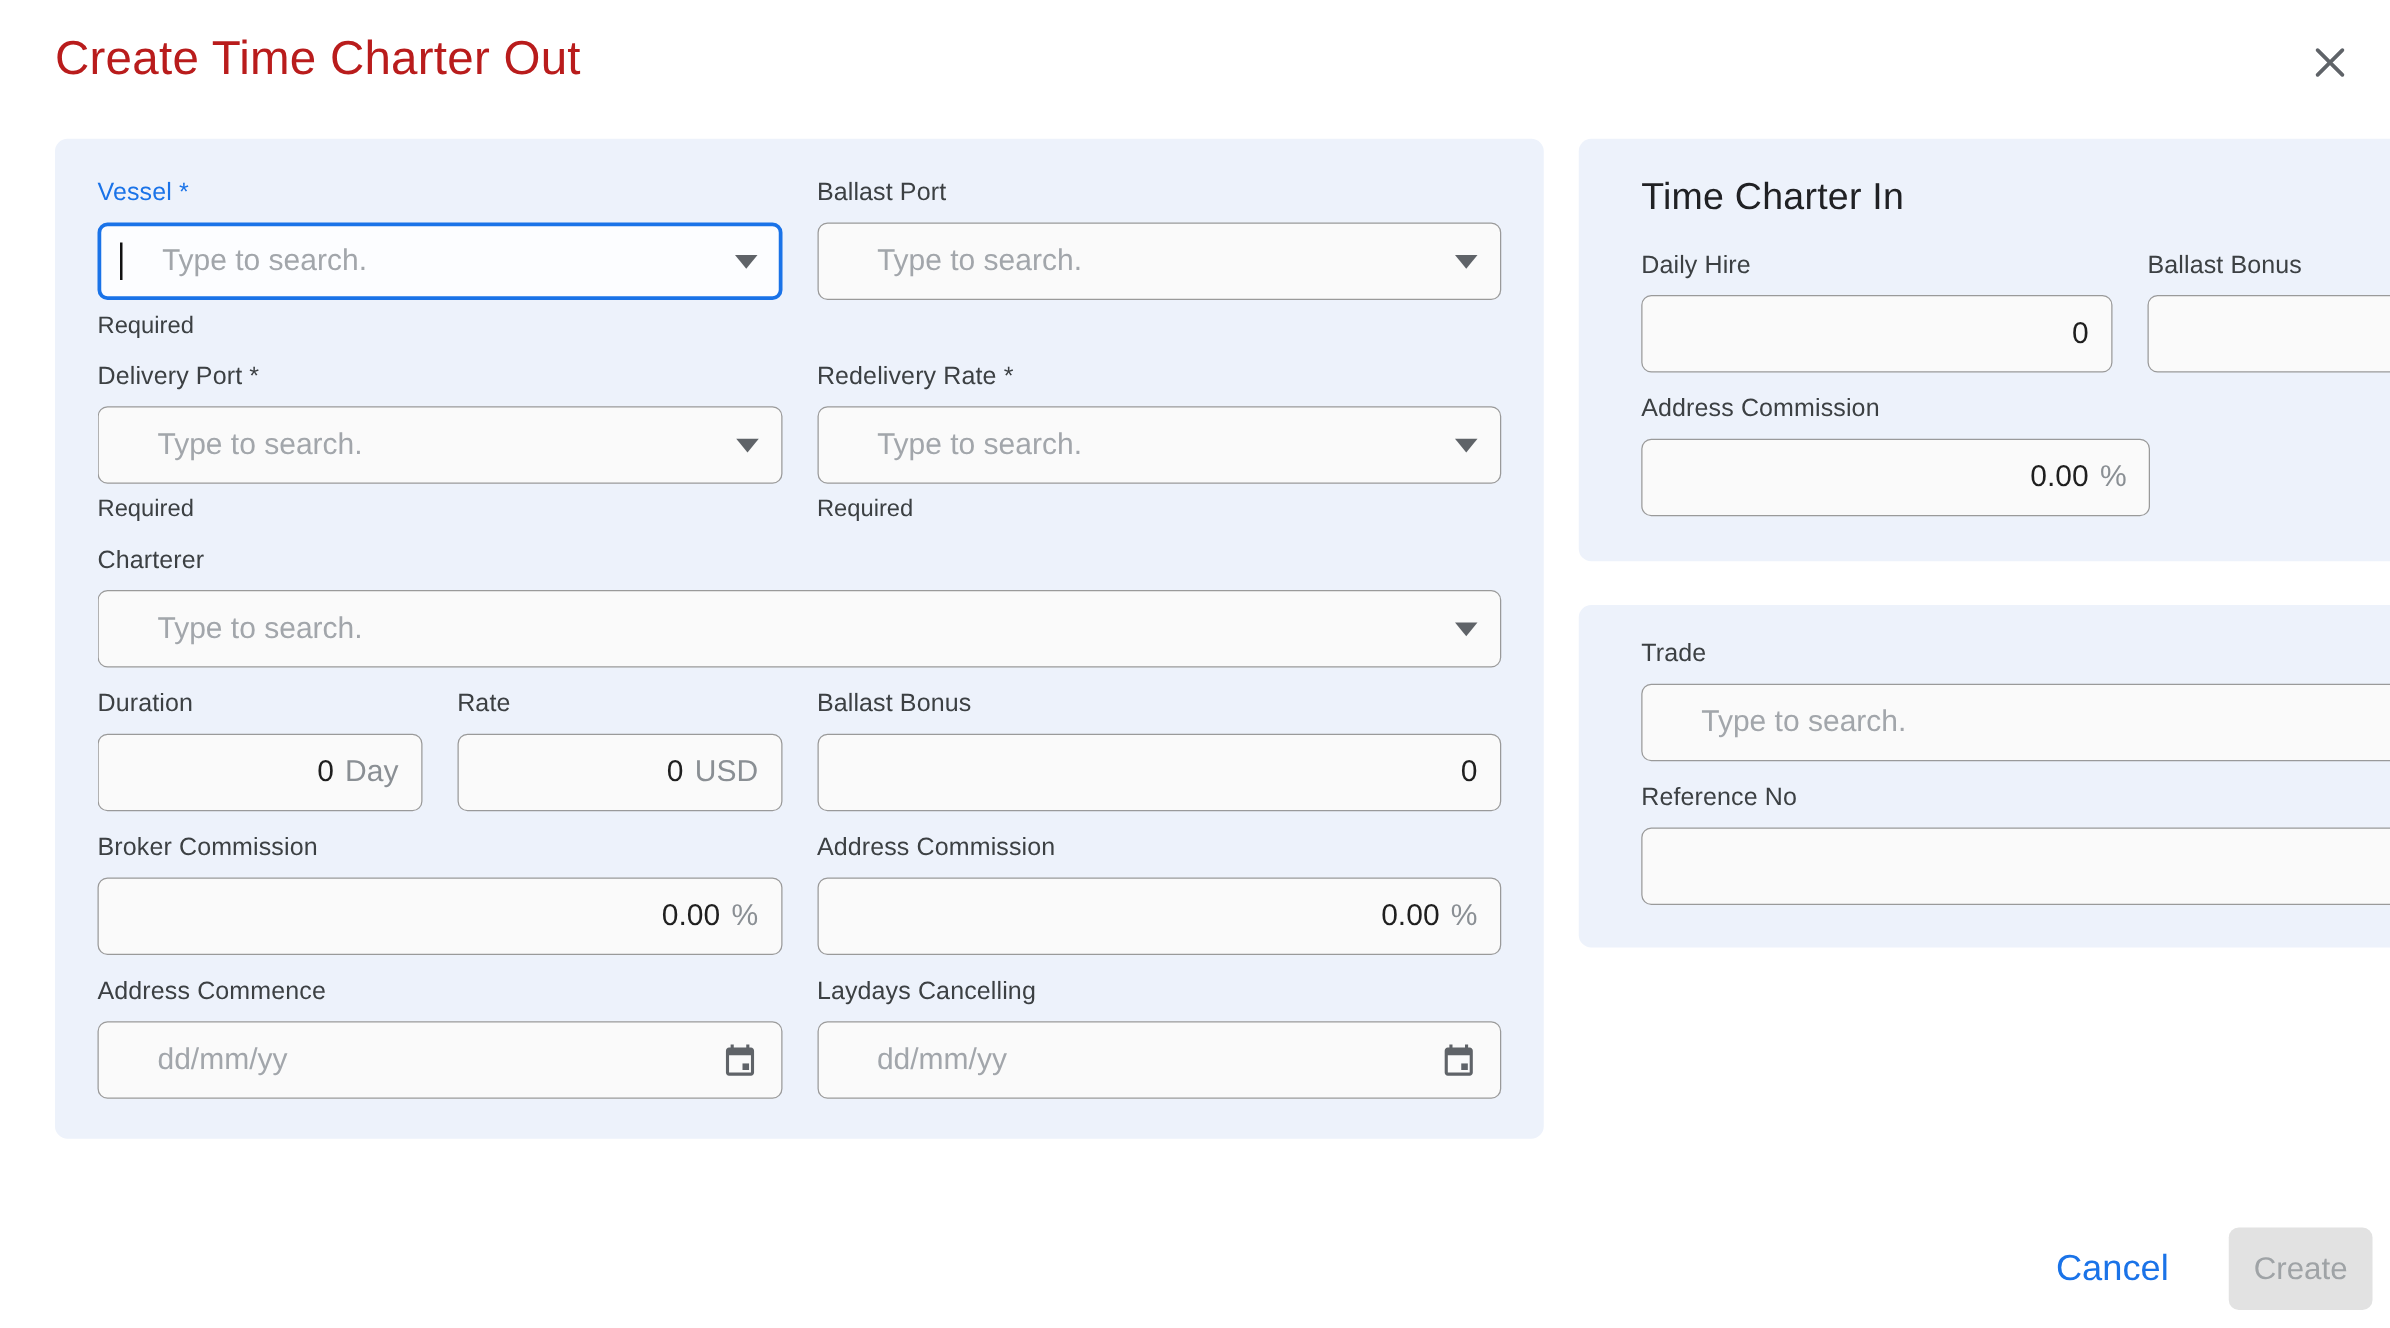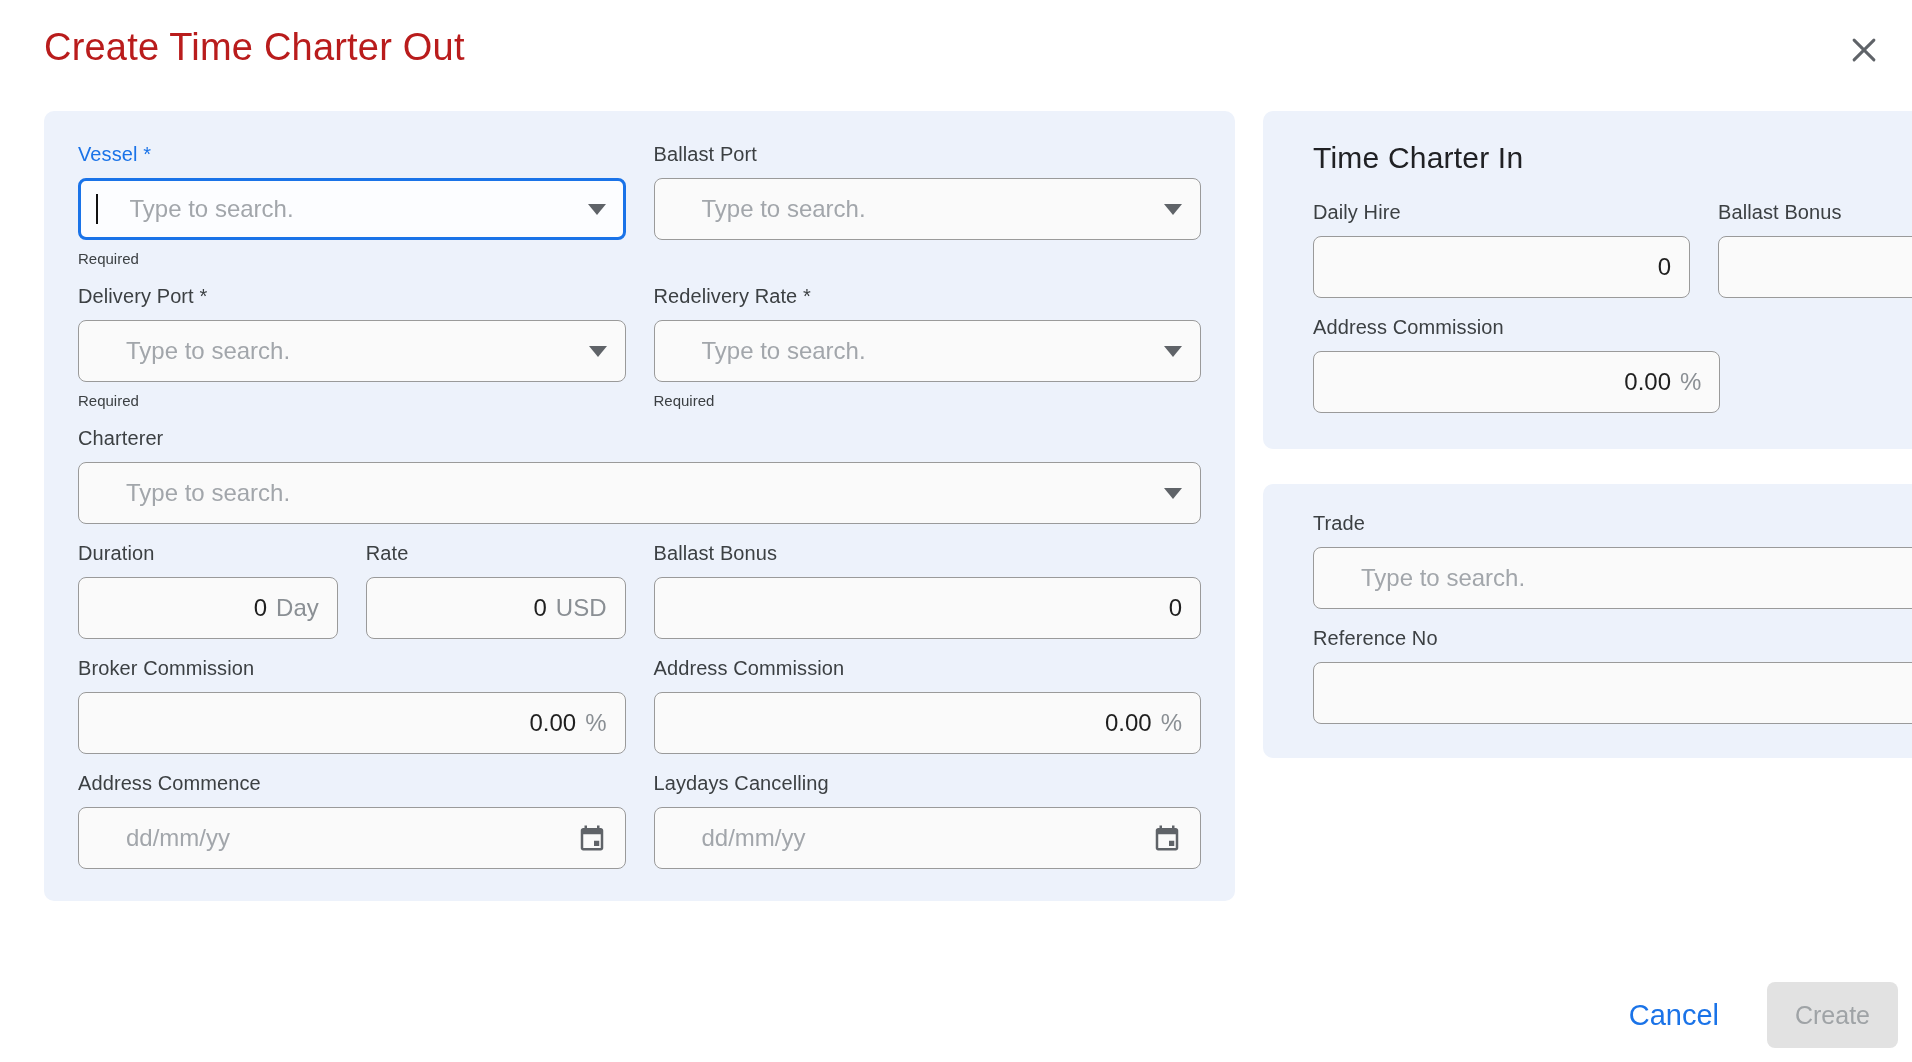--- a/index.html
+++ b/index.html
@@ -53,21 +53,21 @@
   .input-box input {
     flex: 1; min-width: 0; height: 100%;
     border: none; outline: none; background: transparent;
     font-family: "Liberation Sans", sans-serif;
     font-size: 24px; color: #1f1f1f; margin-left: 31px;
   }
   .input-box input::placeholder { color: #a2a6ab; opacity: 1; }
   .input-box input.num { text-align: right; }
   .suffix { font-size: 24px; color: #8a8f94; margin-left: 9px; }
 
-  .helper { font-size: 15px; color: #3c4043; margin-top: 10px; }
+  .helper { font-size: 19px; color: #3c4043; margin-top: 10px; }
 
   
   .text-caret {
     width: 2px; height: 30px; background: #111; margin-right: 1px;
     animation: blink 1.1s steps(1) infinite;
   }
   @keyframes blink { 50% { opacity: 0; } }
 
   
   .chevron {
@@ -88,21 +88,21 @@
   .footer {
     position: absolute; right: 14px; top: 982px;
     display: flex; align-items: center; gap: 44px;
   }
   .cancel-btn {
     background: transparent; border: none; cursor: pointer;
     font-family: "Liberation Sans", sans-serif;
     font-size: 29px; color: #1a73e8; padding: 8px 4px;
   }
   .create-btn {
-    width: 131px; height: 66px;
+    width: 115px; height: 66px;
     background: #e2e2e2; border: none; border-radius: 8px;
     font-family: "Liberation Sans", sans-serif;
     font-size: 25px; color: #9fa3a6;
   }
 </style>
 </head>
 <body>
 
 <div class="dialog">
 

